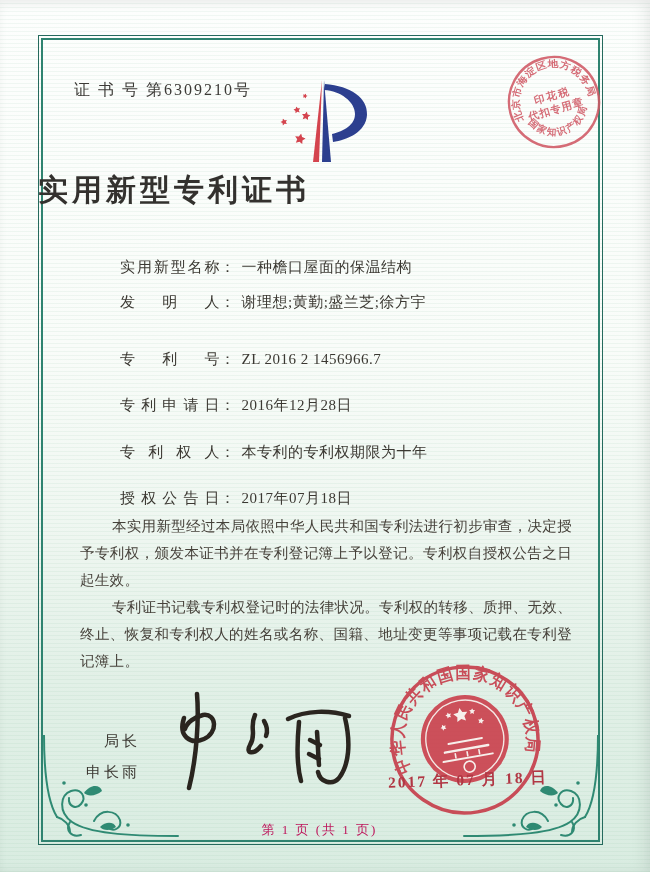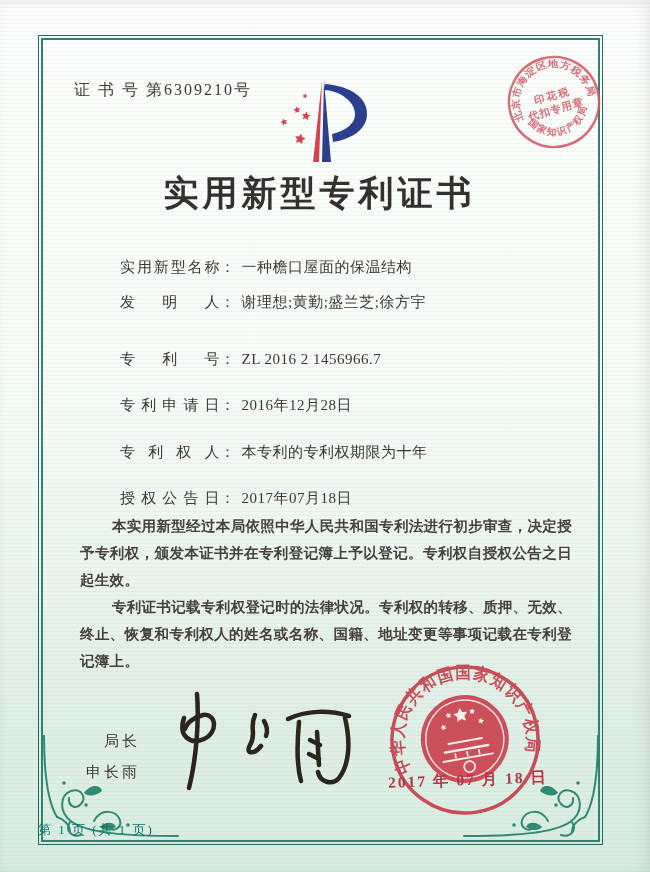--- a/index.html
+++ b/index.html
@@ -9,30 +9,30 @@
     background:
       repeating-linear-gradient(0deg, rgba(126,186,152,0.10) 0 1px, rgba(255,255,255,0) 1px 4px),
       linear-gradient(180deg,#fdfefd 0%,#f9fcf9 40%,#eef6f0 62%,#e2f0e7 78%,#d9ece1 100%);
     box-shadow: inset -8px 0 14px rgba(0,0,0,0.05), inset 0 5px 10px rgba(0,0,0,0.04);
   }
   .abs{position:absolute;}
   
   .frame{left:38px;top:35px;width:563px;height:808px;border:1.5px solid #256a5d;}
   .frame .inner{position:absolute;left:2px;top:2px;right:2px;bottom:2px;border:2px solid #2f8370;}
   .cert-no{left:74px;top:80px;font-size:16px;letter-spacing:2px;color:#3c3a36;}
-  .title{left:38px;top:170px;width:563px;text-align:center;font-size:35px;font-weight:bold;
+  .title{left:38px;top:170px;width:563px;font-size:30px;font-weight:bold;
          letter-spacing:4px;color:#33312e;}
   .field{left:76px;width:500px;font-size:15px;color:#3b3832;letter-spacing:0.5px;white-space:nowrap;}
   .flabel{display:inline-block;width:100px;text-align:justify;text-align-last:justify;margin-left:44px;}
   .fcolon{display:inline-block;margin-right:6px;}
-  .paras{left:80px;top:513px;width:492px;font-weight:bold;}
+  .paras{left:80px;top:513px;width:492px;}
   .paras p{margin:0;font-size:14.5px;line-height:27px;color:#46413a;text-align:justify;
            text-indent:2.2em;letter-spacing:0.3px;}
   .director{left:86px;top:726px;font-size:15px;color:#3b3832;letter-spacing:3px;line-height:31px;text-align:right;}
-  .footer{left:38px;top:821px;width:488px;text-align:left;font-size:13px;color:#0f766e;letter-spacing:2px;}
+  .footer{left:38px;top:821px;width:563px;text-align:center;font-size:13px;color:#be185d;letter-spacing:2px;}
   .seal-date{left:388px;top:770px;font-size:15.5px;font-weight:bold;color:#b13744;
              letter-spacing:2px;transform:rotate(-2deg);white-space:nowrap;}
   .issue-seal{left:380px;top:655px;transform:rotate(-10deg);opacity:0.93;}
   .tax-seal{left:500px;top:48px;transform:rotate(-16deg);opacity:0.88;}
   .flourish-r{transform:scaleX(-1);}
   svg text{font-family:"Liberation Serif","DejaVu Serif",serif;}
 </style>
 </head>
 <body>
 

